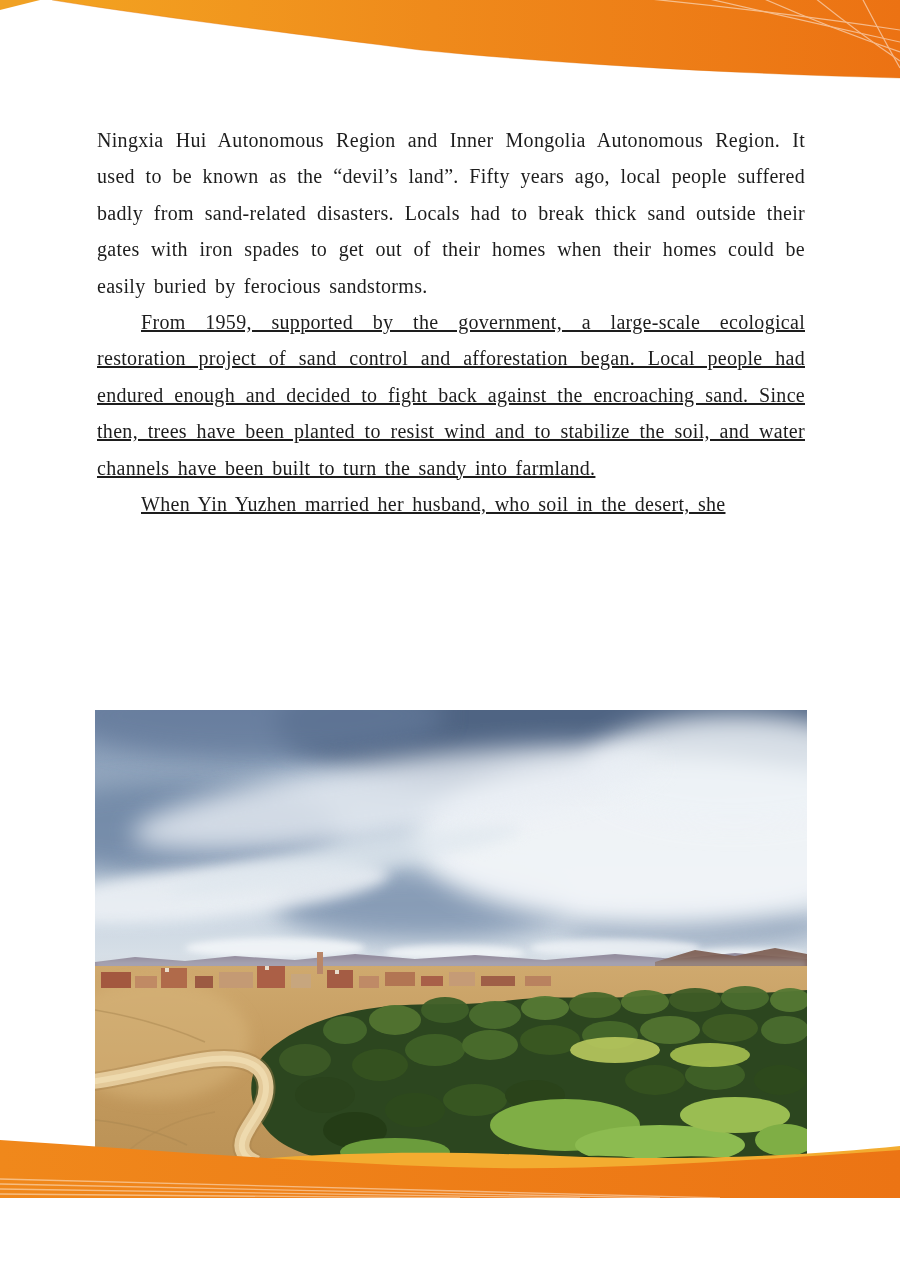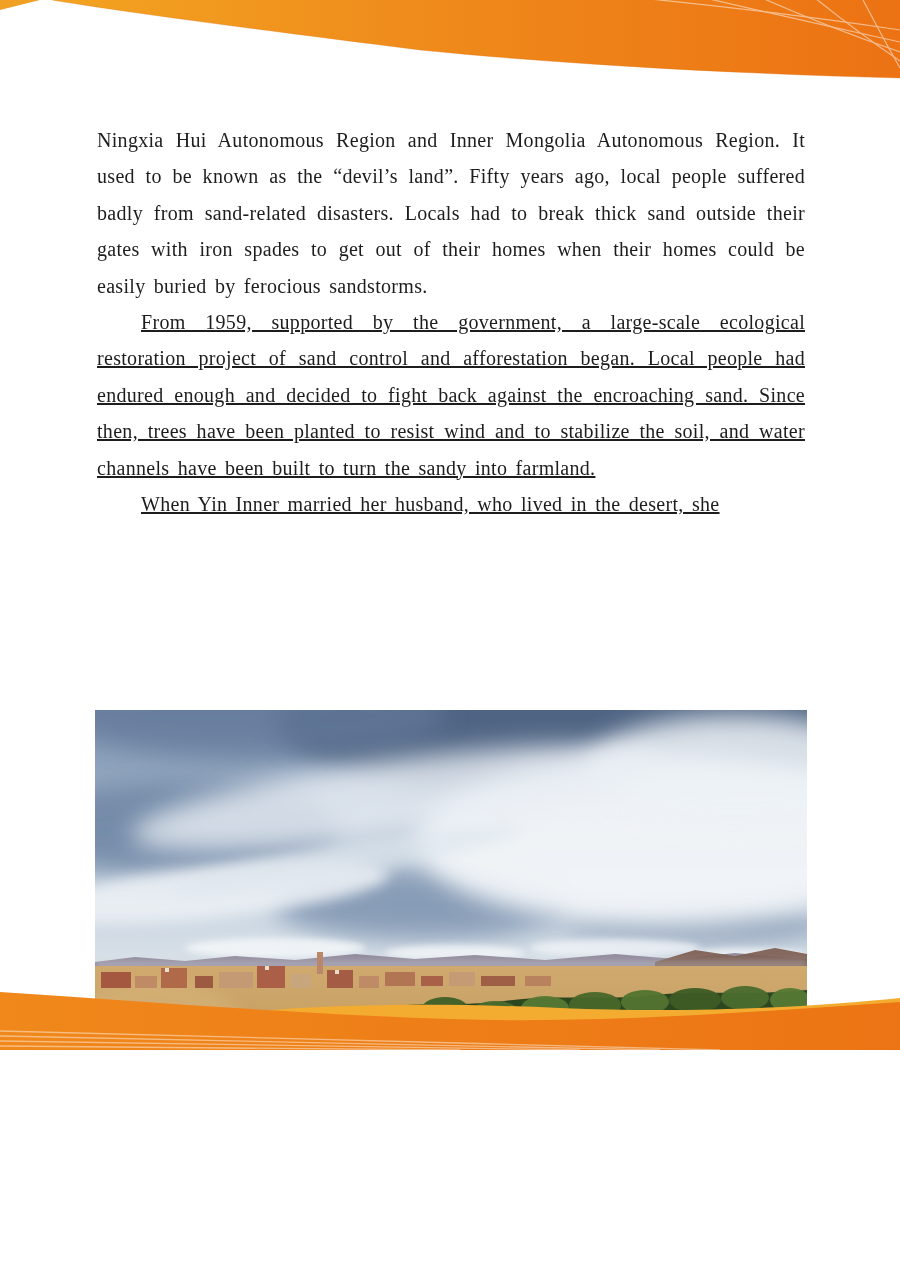--- a/index.html
+++ b/index.html
@@ -1,17 +1,17 @@
 <!DOCTYPE html>
 <html><head>
 <meta charset="utf-8">
 <style>
   html,body{margin:0;padding:0;background:#ffffff;}
   .page{
-    position:relative;width:900px;height:1050px;overflow:hidden;background:#ffffff;
+    position:relative;width:900px;height:1198px;overflow:hidden;background:#ffffff;
     font-family:"Liberation Serif","DejaVu Serif",serif;
   }
   .deco{position:absolute;left:0;display:block;}
   .deco-top{top:0;}
   .deco-bottom{bottom:0;}
   .body-text{
     position:absolute;left:97px;top:122px;width:708px;
     font-size:20px;line-height:36.4px;color:#1d1d1d;
     text-align:justify;letter-spacing:0.3px;word-spacing:3px;
   }
@@ -48,21 +48,21 @@
       <path d="M705,-2 Q800,20 900,42"></path>
       <path d="M762,-2 Q830,28 900,52"></path>
       <path d="M815,-2 Q860,34 900,61"></path>
       <path d="M862,-2 Q884,40 900,68"></path>
     </g>
   </svg>
 
   <div class="body-text">
     <p>Ningxia Hui Autonomous Region and Inner Mongolia Autonomous Region. It used to be known as the “devil’s land”. Fifty years ago, local people suffered badly from sand-related disasters.  Locals had to break thick sand outside their gates with iron spades to get out of their homes when their homes could be easily buried by ferocious sandstorms.</p>
     <p class="indent">From 1959, supported by the government, a large-scale ecological restoration project of sand control and afforestation began. Local people had endured enough and decided to fight back against the encroaching sand. Since then, trees have been planted to resist wind and to stabilize the soil, and water channels have been built to turn the sandy into farmland.</p>
-    <p class="indent">When Yin Inner married her husband, who lived in the desert, she</p>
+    <p class="indent">When Yin Yuzhen married her husband, who soil in the desert, she</p>
   </div>
 
   <div class="photo" role="img" aria-label="Desert oasis: palm-tree grove and green fields beside tan sand, a winding dirt road on the left, a small town and mountains on the horizon under a dramatic cloudy blue sky">
     <svg viewBox="0 0 712 453" preserveAspectRatio="none">
       <defs>
         <linearGradient id="sky" x1="0" y1="0" x2="0" y2="1">
           <stop offset="0" stop-color="#7a8fae"></stop>
           <stop offset="0.35" stop-color="#9fb2c6"></stop>
           <stop offset="0.78" stop-color="#cdd8e3"></stop>
           <stop offset="1" stop-color="#dde4ea"></stop>

